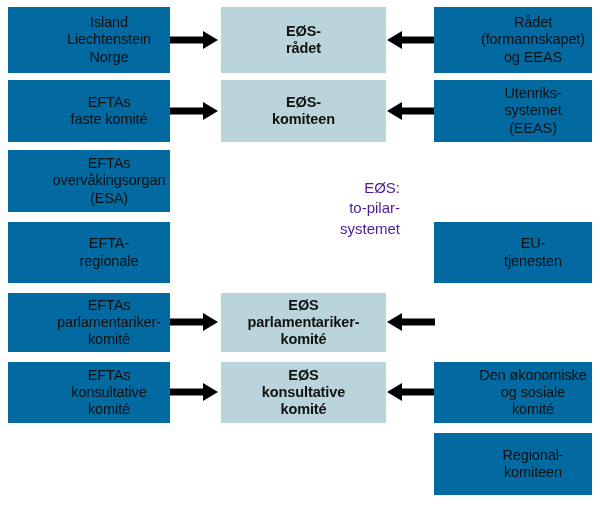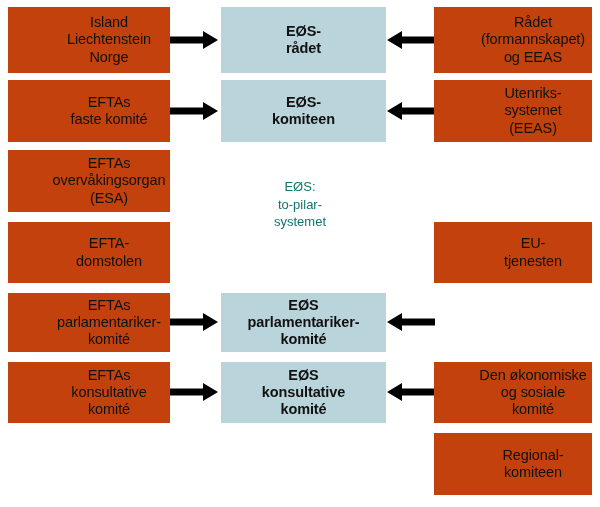--- a/index.html
+++ b/index.html
@@ -26,44 +26,44 @@
     align-items: center;
     justify-content: center;
     text-align: center;
     color: #111111;
     font-size: 14.5px;
     line-height: 1.18;
     letter-spacing: -0.1px;
     padding: 2px 4px;
     white-space: pre-line;
   }
-  .box.dark  { background: #c2410c; padding-left: 44px; }
+  .box.dark  { background: #0369a1; padding-left: 44px; }
   .box.light { background: #b9d4da; font-weight: bold; }
 
   .col-left  { left: 8px;   width: 162px; }
   .col-mid   { left: 221px; width: 165px; }
   .col-right { left: 434px; width: 158px; }
 
   .r1 { top: 7px;   height: 66px; }
   .r2 { top: 80px;  height: 62px; }
   .r3 { top: 150px; height: 62px; }
   .r4 { top: 222px; height: 61px; }
   .r5 { top: 293px; height: 59px; }
   .r6 { top: 362px; height: 61px; }
   .r7 { top: 433px; height: 62px; }
 
   .center-label {
     position: absolute;
     left: 200px;
     top: 178px;
     width: 200px;
-    text-align: center;
-    font-size: 13px;
+    text-align: right;
+    font-size: 15px;
     line-height: 1.35;
-    color: #0f766e;
+    color: #4c1d95;
     white-space: pre-line;
   }
 
   .arrow {
     position: absolute;
     height: 22px;
   }
   .arrow svg { display: block; }
 
   .a-left  { left: 170px; width: 49px; }
@@ -118,21 +118,21 @@
 
   <div class="box dark col-left r3">EFTAs
 overvåkingsorgan
 (ESA)</div>
 
   <div class="center-label">EØS:
 to-pilar-
 systemet</div>
 
   <div class="box dark col-left r4">EFTA-
-domstolen</div>
+regionale</div>
   <div class="box dark col-right r4">EU-
 tjenesten</div>
 
   <div class="box dark col-left r5">EFTAs
 parlamentariker-
 komité</div>
   <div class="arrow a-left ar5">
     <svg width="49" height="22" viewBox="0 0 49 22" aria-hidden="true">
       <path d="M0 7.5 H33 V2 L48 11 L33 20 V14.5 H0 Z" fill="#000000"></path>
     </svg>

